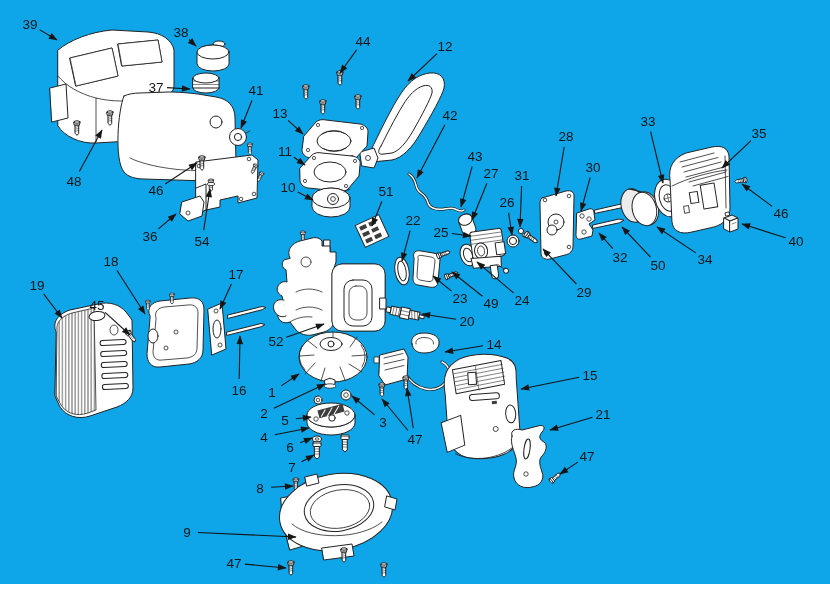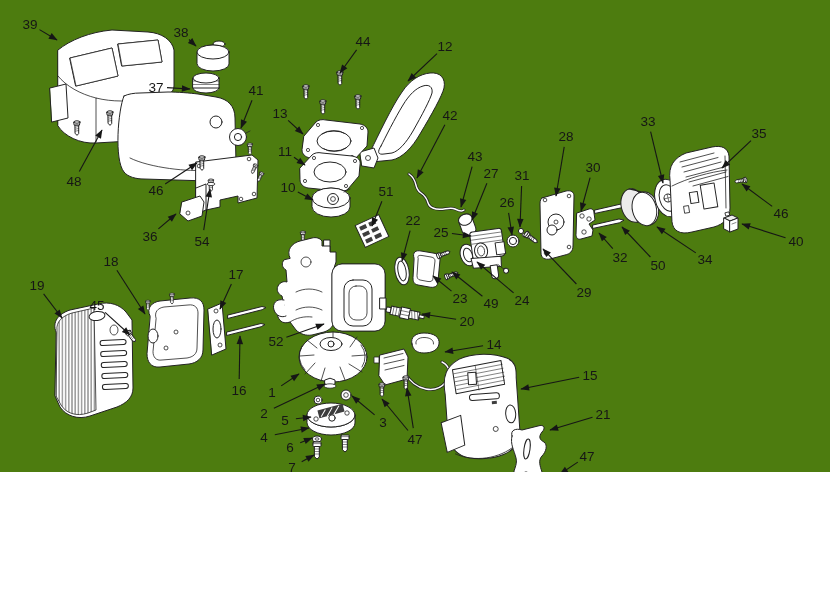--- a/index.html
+++ b/index.html
@@ -1,16 +1,16 @@
 <!DOCTYPE html>
 <html><head>
 <meta charset="utf-8">
 <style>
   html,body{margin:0;padding:0;background:#fff;}
-  #page{position:relative;width:830px;height:472px;background:#4d7c0f;overflow:hidden;}
+  #page{position:relative;width:830px;height:584px;background:#0ea5e9;overflow:hidden;}
   svg{display:block;}
   .ln{fill:#fff;stroke:#232323;stroke-width:1;stroke-linejoin:round;stroke-linecap:round;}
   .lnt{fill:#fff;stroke:#232323;stroke-width:0.8;stroke-linejoin:round;}
   .ln2{fill:none;stroke:#232323;stroke-width:0.8;stroke-linecap:round;}
   .thin{fill:none;stroke:#232323;stroke-width:0.55;stroke-linecap:round;}
   .dk{fill:#3d3d3d;stroke:none;}
   .sh{fill:#ececec;stroke:#232323;stroke-width:1;stroke-linejoin:round;}
   .wire{fill:none;stroke:#232323;stroke-width:3;stroke-linecap:round;}
   .wirein{fill:none;stroke:#ffffff;stroke-width:1.4;stroke-linecap:round;}
   .leader{stroke:#161616;stroke-width:1.1;fill:none;}

